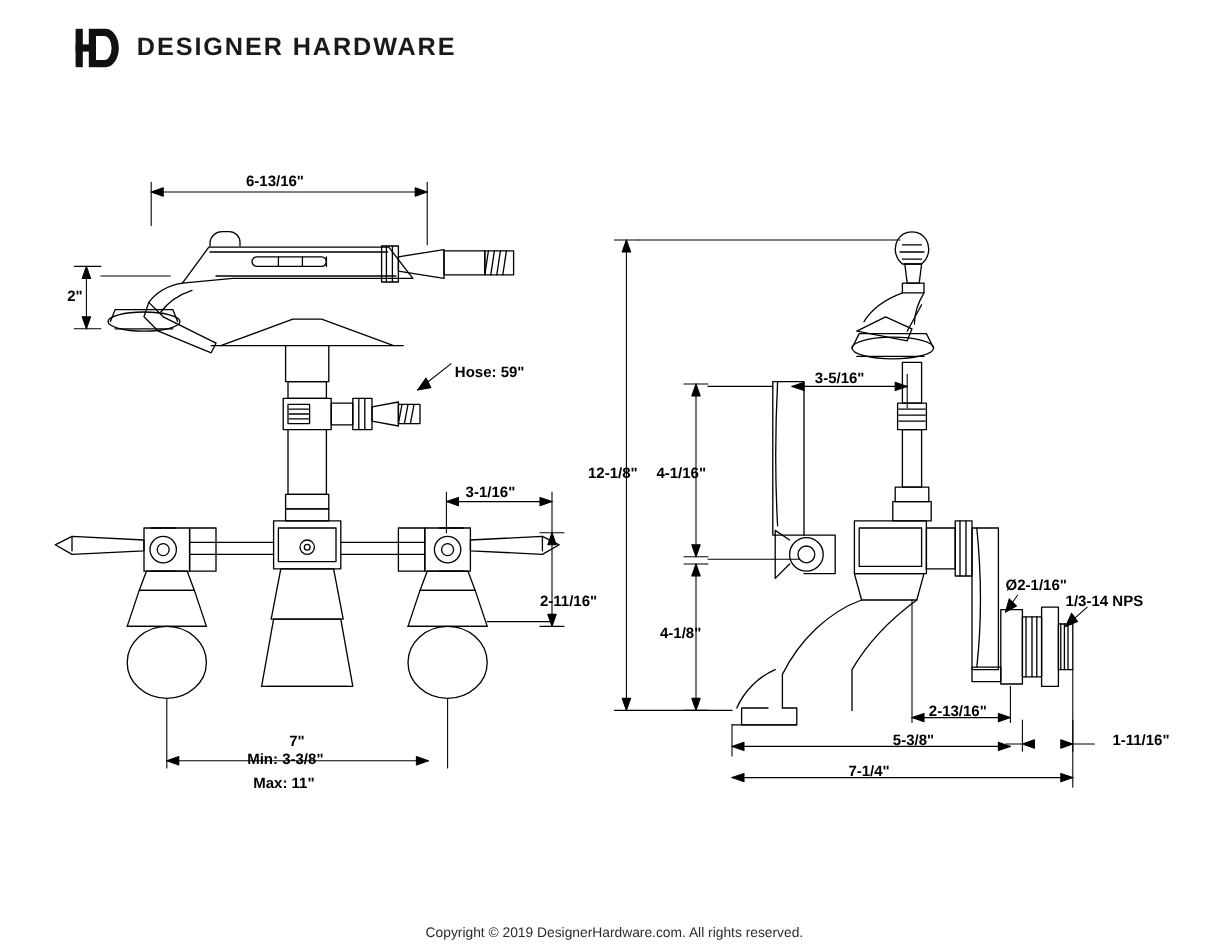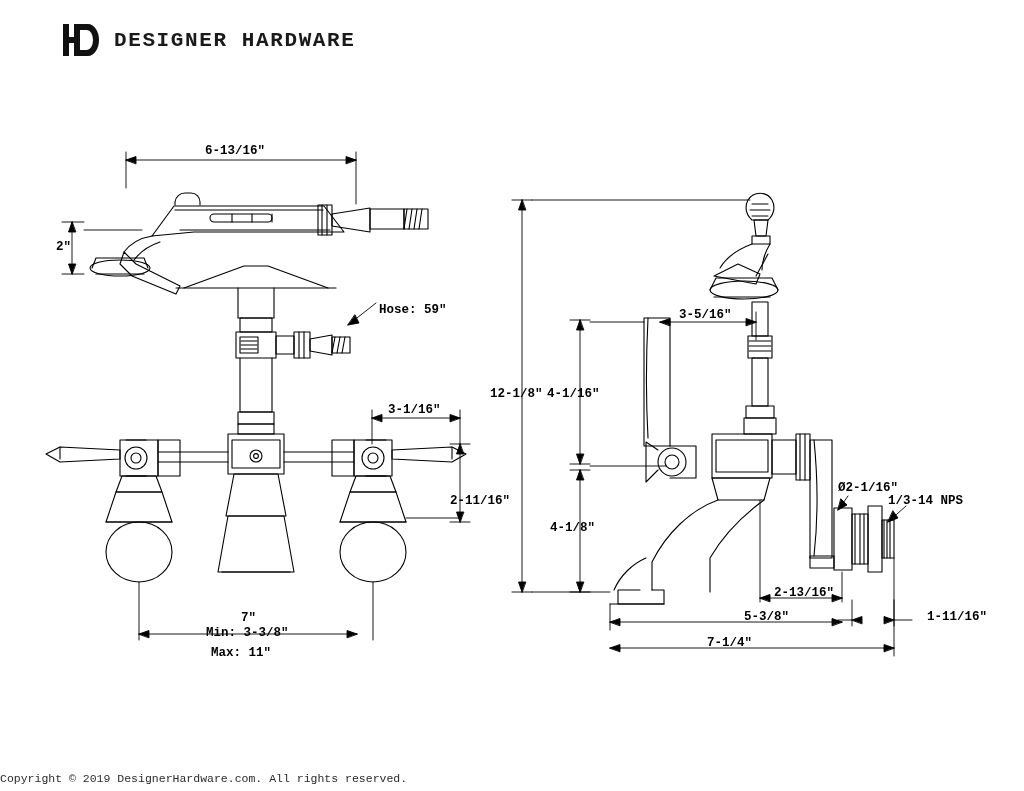--- a/index.html
+++ b/index.html
@@ -13,21 +13,20 @@
     position: relative;
     font-family: "Liberation Sans", sans-serif;
     color: #000000;
     overflow: hidden;
   }
   .page {
     position: absolute;
     left: 0; top: 0;
     width: 1024px;
     height: 558px;
-    font-family: Liberation Mono, monospace;
   }
   
   .brand {
     position: absolute;
     left: 60px;
     top: 20px;
     display: flex;
     align-items: center;
     gap: 14px;
   }
@@ -57,21 +56,21 @@
     font-weight: bold;
     color: #000;
     white-space: nowrap;
   }
   
   .footer {
     position: absolute;
     left: 0;
     top: 772px;
     width: 1024px;
-    text-align: left;
+    text-align: center;
     font-size: 11.5px;
     color: #2b2b2b;
   }
 </style>
 </head>
 <body>
 
 <div class="page">
 
   <div class="brand">

